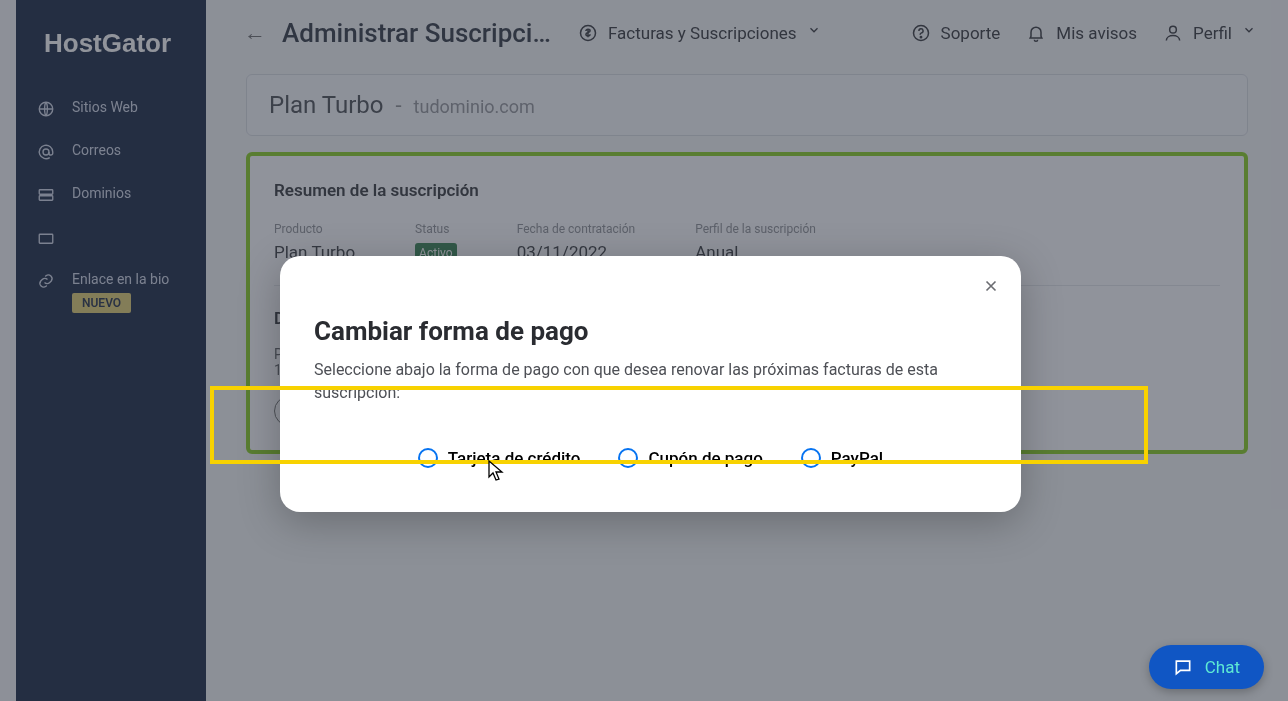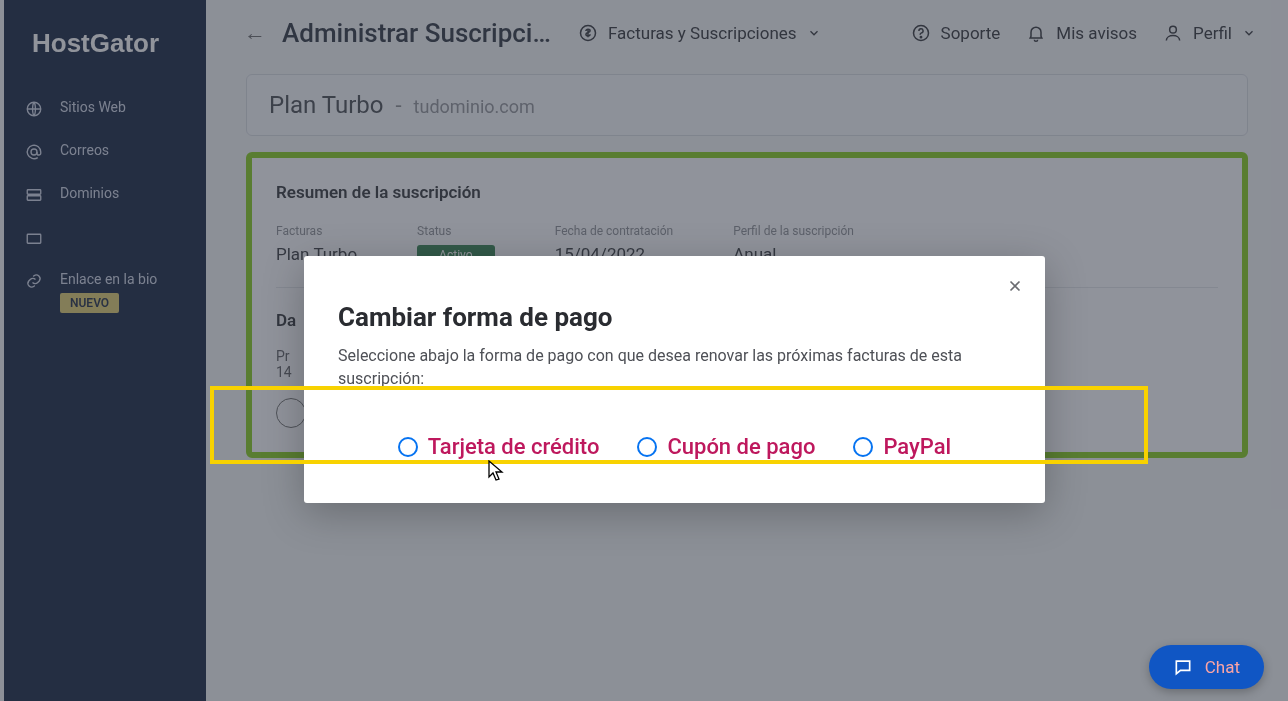--- a/index.html
+++ b/index.html
@@ -7,21 +7,21 @@
       font-family: -apple-system, BlinkMacSystemFont, 'Segoe UI', Roboto, Arial, sans-serif;
       background: #f5f6f8;
       width: 1288px;
       height: 701px;
       overflow: hidden;
       position: relative;
     }
     
     .sidebar {
       position: absolute;
-      left: 4px; top: 0;
+      left: 16px; top: 0;
       width: 206px;
       height: 100%;
       background: #0f1d3a;
       color: #cfd6e6;
       padding-top: 20px;
     }
     .logo {
       font-size: 26px;
       font-weight: 700;
       color: #fff;
@@ -64,21 +64,21 @@
       background: #f4f5f7;
     }
     .topbar {
       display: flex;
       align-items: center;
       padding: 18px 32px 18px 38px;
       gap: 26px;
       color: #2d2f33;
       font-size: 17px;
     }
-    .topbar .group { display: flex; align-items: center; gap: 10px; cursor: pointer; }
+    .topbar .group { display: flex; align-items: flex-start; gap: 10px; cursor: pointer; }
     .topbar .spacer { flex: 1; }
     .page-title-row { display: flex; align-items: center; gap: 16px; }
     .page-title {
       font-size: 26px;
       color: #29303b;
       font-weight: 500;
       max-width: 270px;
       white-space: nowrap;
       overflow: hidden;
       text-overflow: ellipsis;
@@ -94,42 +94,42 @@
       display: flex;
       align-items: baseline;
       gap: 12px;
     }
     .plan-name { font-size: 24px; color: #44474d; }
     .plan-dash { color: #88898c; font-size: 22px; }
     .plan-domain { font-size: 18px; color: #8e9096; }
     
     .summary-card {
       margin: 0 40px;
-      border: 6px solid #84cc16;
+      border: 4px solid #84cc16;
       border-radius: 6px;
       background: #fdfdfe;
       padding: 24px;
       color: #2d2f33;
     }
     .summary-title { font-size: 17px; font-weight: 600; margin-bottom: 22px; }
     .summary-grid {
       display: flex;
       gap: 60px;
       border-bottom: 1px solid #e2e4e9;
       padding-bottom: 22px;
       margin-bottom: 22px;
     }
     .summary-col .label { font-size: 12px; color: #8a8c92; margin-bottom: 6px; }
     .summary-col .value { font-size: 17px; color: #33353a; }
     .badge-status {
       display: inline-block;
       background: #2e7d49;
       color: #fff;
       font-size: 12px;
-      padding: 3px 22px;
+      padding: 3px 4px;
       border-radius: 3px;
     }
     .data-title { font-size: 17px; font-weight: 600; margin-bottom: 18px; }
     .data-partial { color: #5b5c60; font-size: 14px; }
     .circle-stub {
       width: 30px; height: 30px; border: 1.5px solid #6b6b6b; border-radius: 50%;
       margin-top: 18px;
     }
     
     .overlay {
@@ -139,24 +139,23 @@
       z-index: 10;
     }
     
     .modal {
       position: absolute;
       z-index: 20;
       left: 280px;
       top: 256px;
       width: 741px;
       background: #fff;
-      border-radius: 3px;
+      border-radius: 20px;
       box-shadow: 0 10px 40px rgba(0,0,0,0.25);
-      padding: 46px 34px 44px;
-      margin-left: 24px;
+      padding: 60px 34px 44px;
     }
     .modal-close {
       position: absolute;
       right: 14px; top: 14px;
       width: 32px; height: 32px;
       display: flex; align-items: center; justify-content: center;
       color: #6b6c71; font-size: 22px; cursor: pointer;
       border-radius: 4px;
     }
     .modal-title { font-size: 26px; font-weight: 700; color: #2a2c31; margin-bottom: 12px; }
@@ -171,40 +170,40 @@
       display: flex;
       align-items: center;
       gap: 10px;
       cursor: pointer;
     }
     .radio-opt .ring {
       width: 20px; height: 20px;
       border: 2.5px solid #0673f1;
       border-radius: 50%;
     }
-    .radio-opt .text { color: #be185d; font-size: 22px; font-weight: 500; }
+    .radio-opt .text { color: #000000; font-size: 17px; font-weight: 500; }
     
     .highlight-box {
       position: absolute;
       z-index: 30;
       left: 210px;
       top: 386px;
       width: 938px;
       height: 78px;
       border: 4px solid #f8d200;
       pointer-events: none;
     }
     
     .chat-btn {
       position: absolute;
       z-index: 40;
       right: 24px;
       bottom: 12px;
       background: #1056c4;
-      color: #fca5a5;
+      color: #5eead4;
       border-radius: 26px;
       padding: 12px 24px;
       display: flex;
       align-items: center;
       gap: 12px;
       font-size: 17px;
       cursor: pointer;
       box-shadow: 0 3px 10px rgba(0,0,0,.25);
     }
     
@@ -322,30 +321,30 @@
   <div class="plan-card">
     <span class="plan-name">Plan Turbo</span>
     <span class="plan-dash">-</span>
     <span class="plan-domain">tudominio.com</span>
   </div>
 
   <div class="summary-card">
     <div class="summary-title">Resumen de la suscripción</div>
     <div class="summary-grid">
       <div class="summary-col">
-        <div class="label">Facturas</div>
+        <div class="label">Producto</div>
         <div class="value">Plan Turbo</div>
       </div>
       <div class="summary-col">
         <div class="label">Status</div>
         <div class="badge-status">Activo</div>
       </div>
       <div class="summary-col">
         <div class="label">Fecha de contratación</div>
-        <div class="value">15/04/2022</div>
+        <div class="value">03/11/2022</div>
       </div>
       <div class="summary-col">
         <div class="label">Perfil de la suscripción</div>
         <div class="value">Anual</div>
       </div>
     </div>
     <div class="data-title">Da</div>
     <div class="data-partial">
       <span>Pr</span><br>
       <span>14</span>

